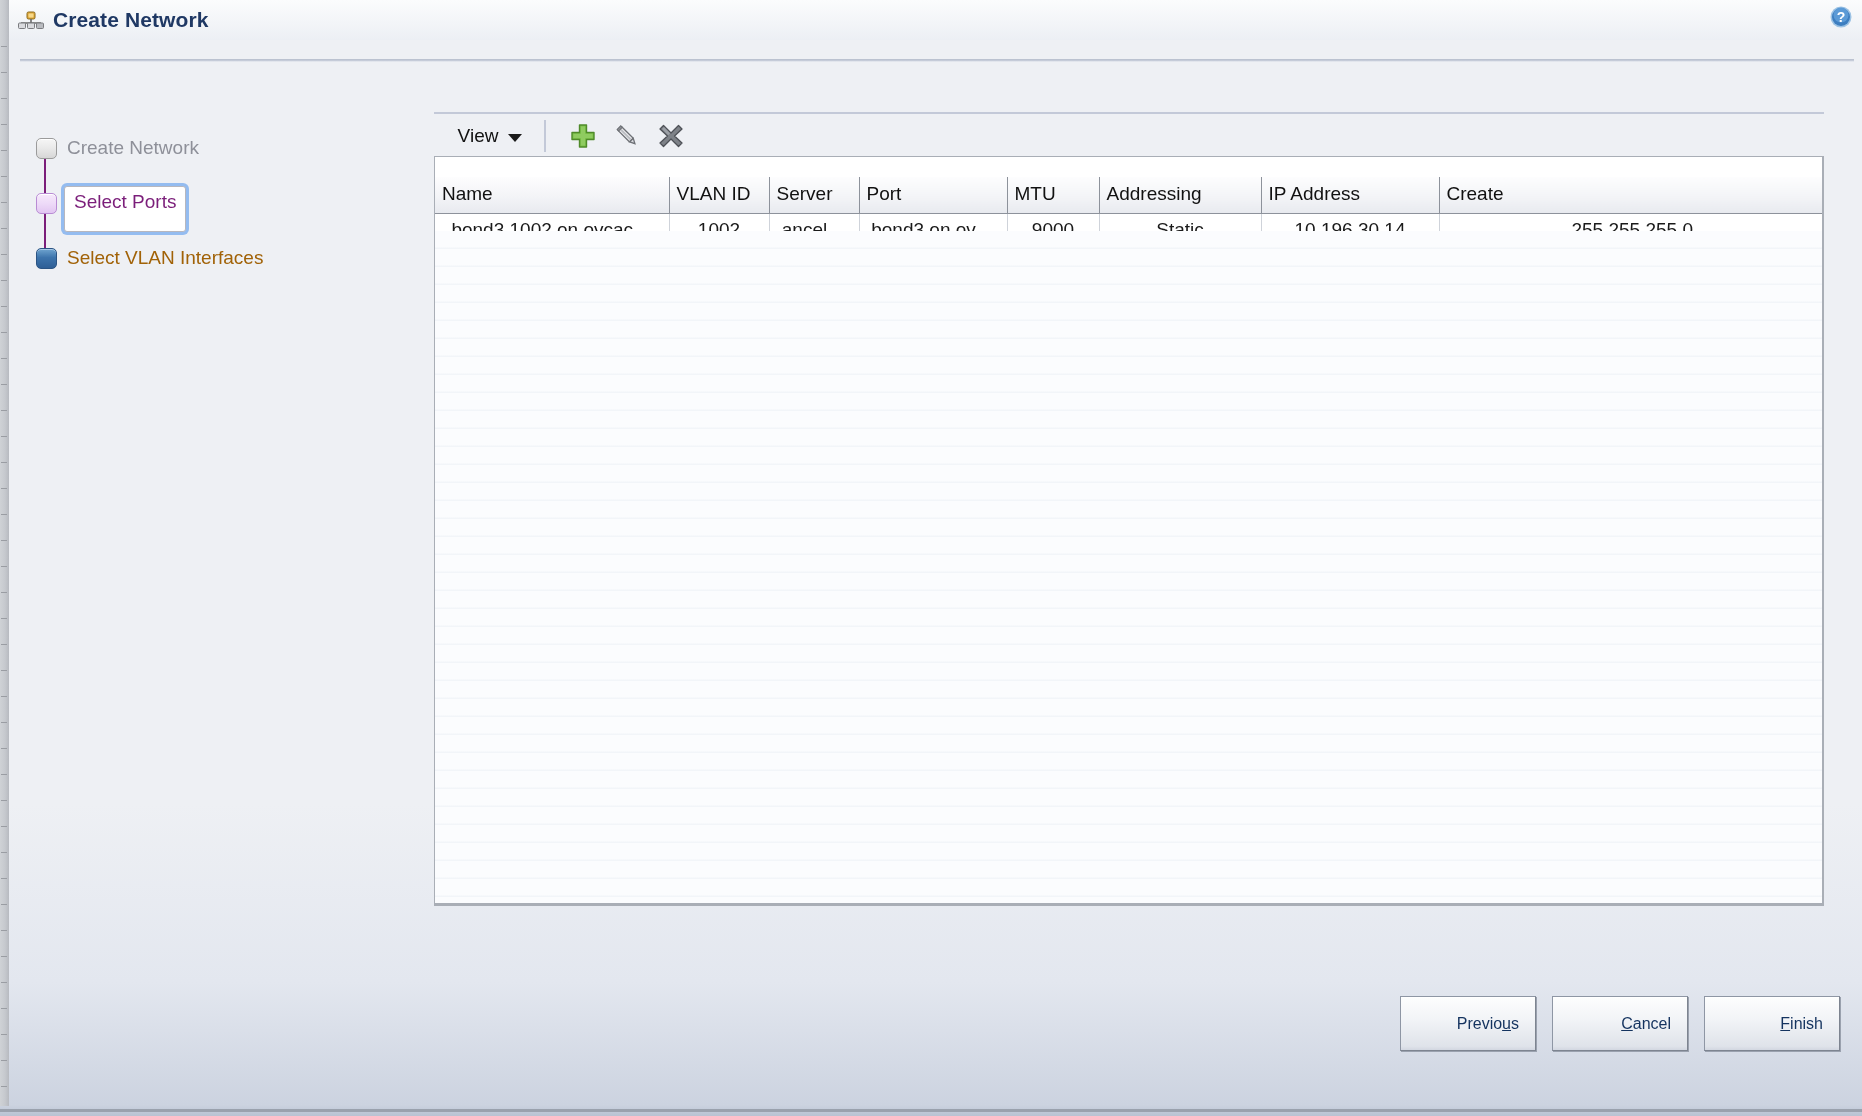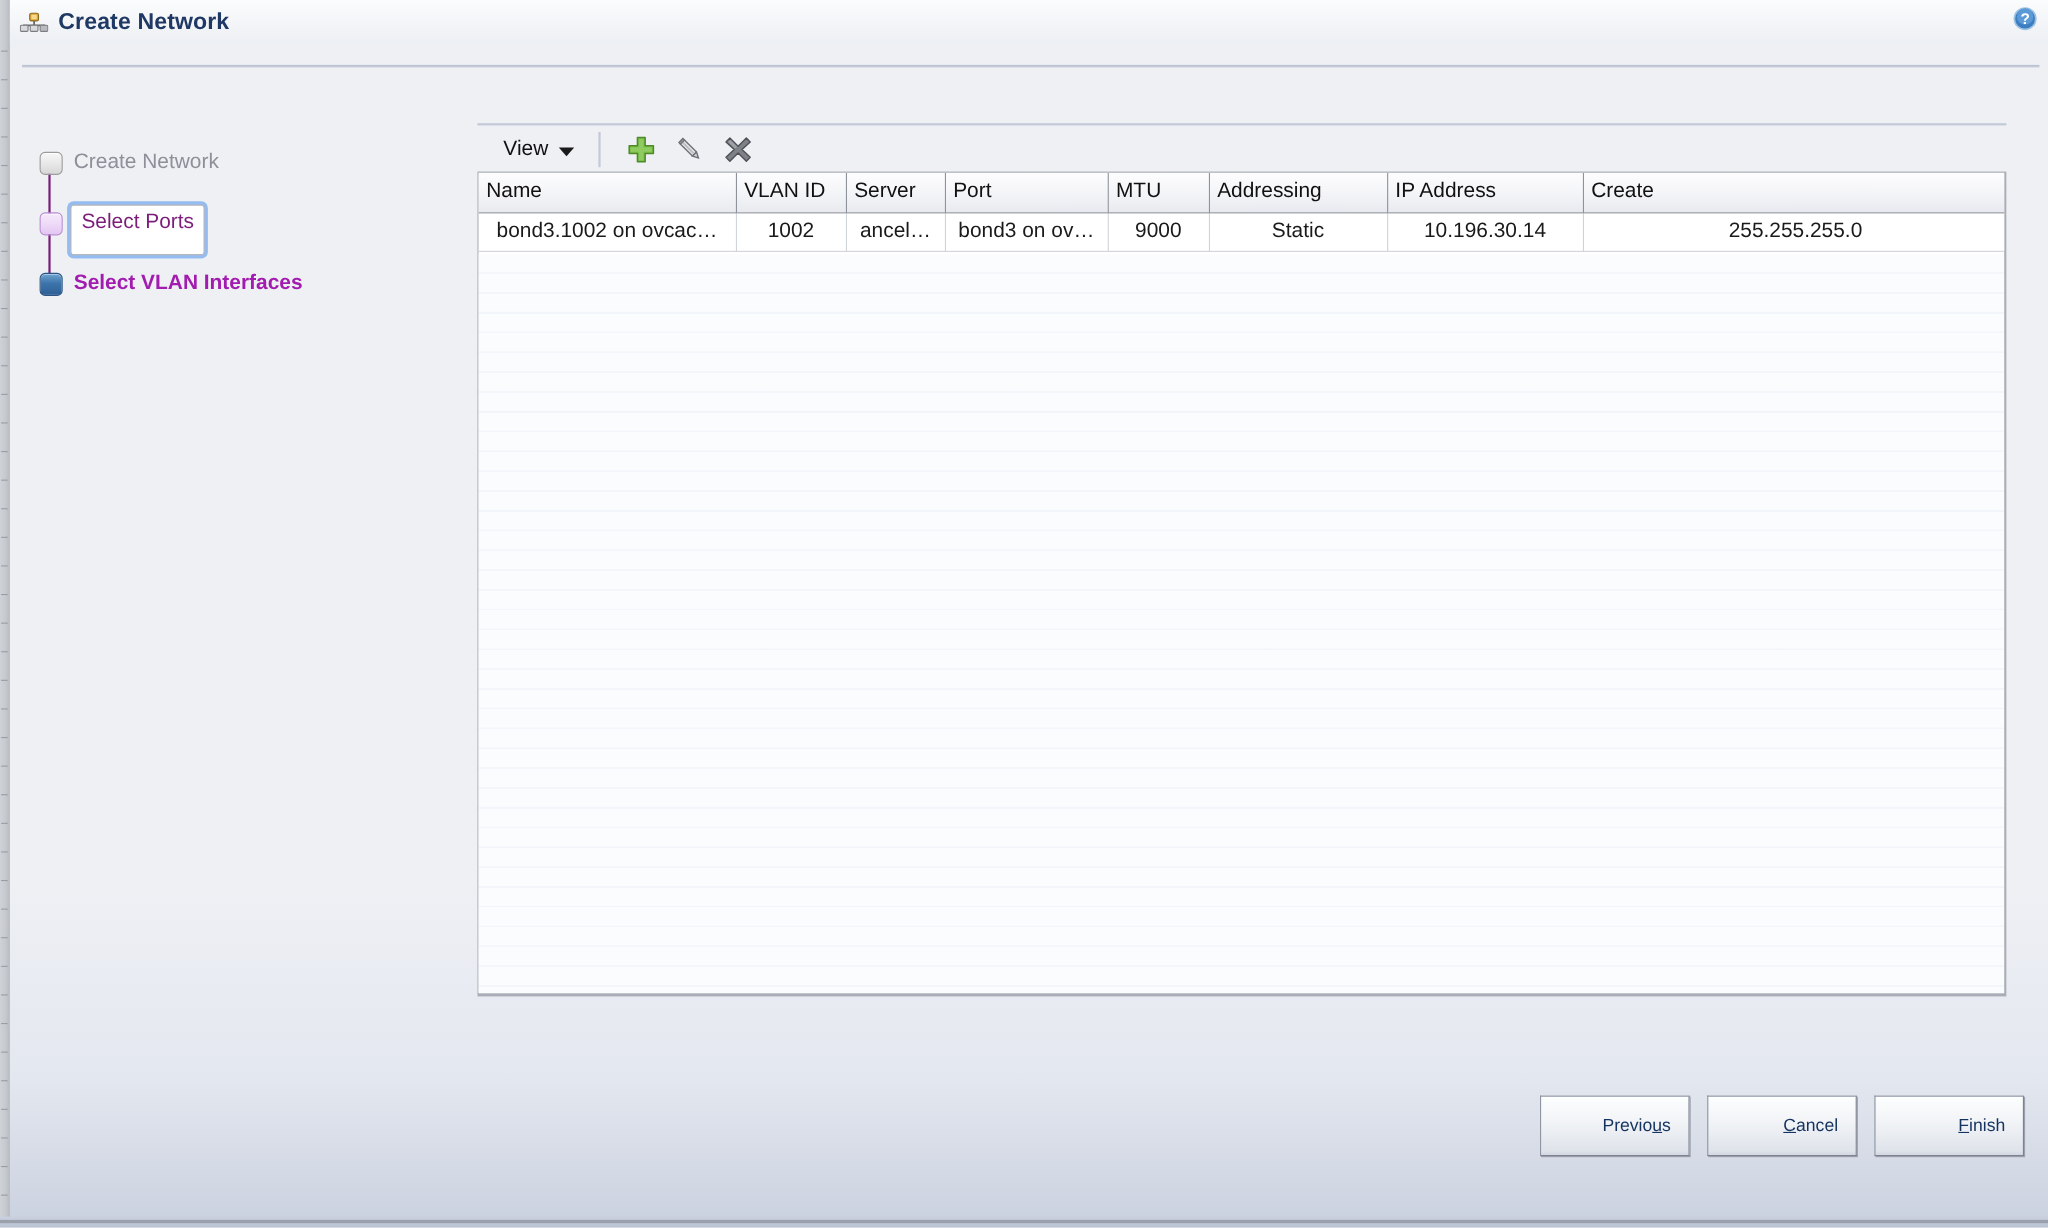--- a/index.html
+++ b/index.html
@@ -88,21 +88,21 @@
   .lbl-done { color: #8e9099; }
   .lbl-current {
     color: #7b1e7a;
     background: #ffffff;
     border: 1px solid #b7b7be;
     padding: 2px 9px 16px 9px;
     top: 3px; left: 44px;
     box-shadow: 0 0 0 3px #94bcf0;
     border-radius: 3px;
   }
-  .lbl-next { color: #a21caf; font-weight: bold; }
+  .lbl-next { color: #a16207; font-weight: normal; }
 
   
   .panel {
     position: absolute; left: 434px; top: 112px;
     width: 1390px; height: 840px;
   }
   .toolbar-rule {
     position: absolute; left: 0; top: 0; width: 1390px; height: 2px;
     background: #c3c9d8;
   }
@@ -129,21 +129,21 @@
   
   .table-wrap {
     position: absolute; left: 0; top: 44px;
     width: 1390px; height: 750px;
     border: 1px solid #a9aeb6;
     border-right: 2px solid #a9aeb6;
     border-bottom: 3px solid #a9aeb6;
     background: #fff;
     overflow: hidden;
   }
-  table { border-collapse: collapse; width: 100%; table-layout: fixed; }
+  table { border-collapse: collapse; width: 100%; table-layout: fixed; margin-top: 20px; }
   thead th {
     background: linear-gradient(180deg,#fdfdfe 0%, #f3f4f7 55%, #e8eaef 100%);
     border-right: 1px solid #8d929b;
     border-bottom: 1px solid #8d929b;
     font-weight: normal;
     font-size: 19px; color: #111;
     text-align: left;
     padding: 5px 7px 7px 7px;
     height: 36px;
     white-space: nowrap; overflow: hidden;

